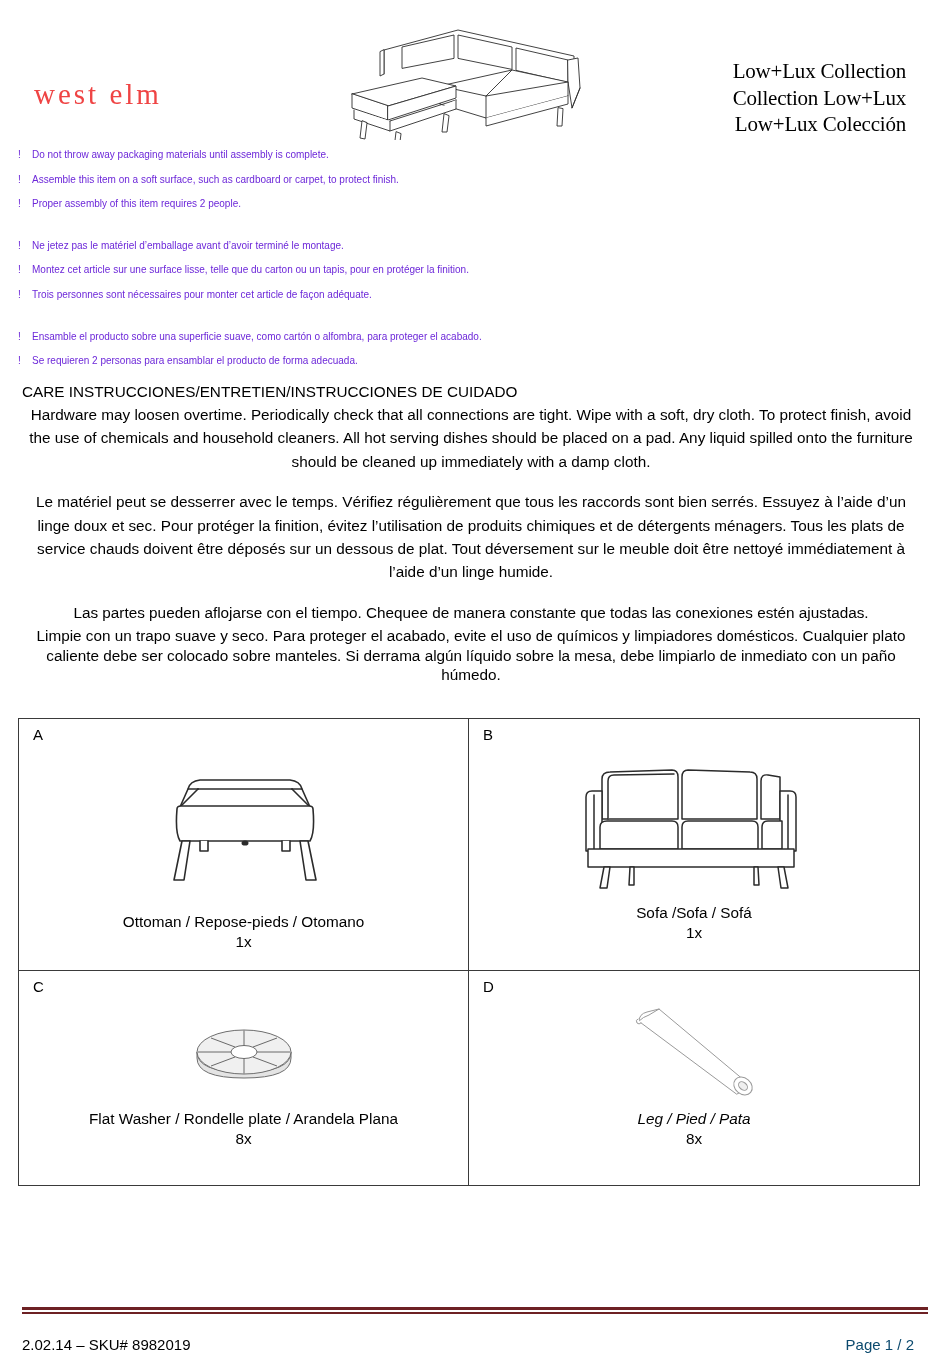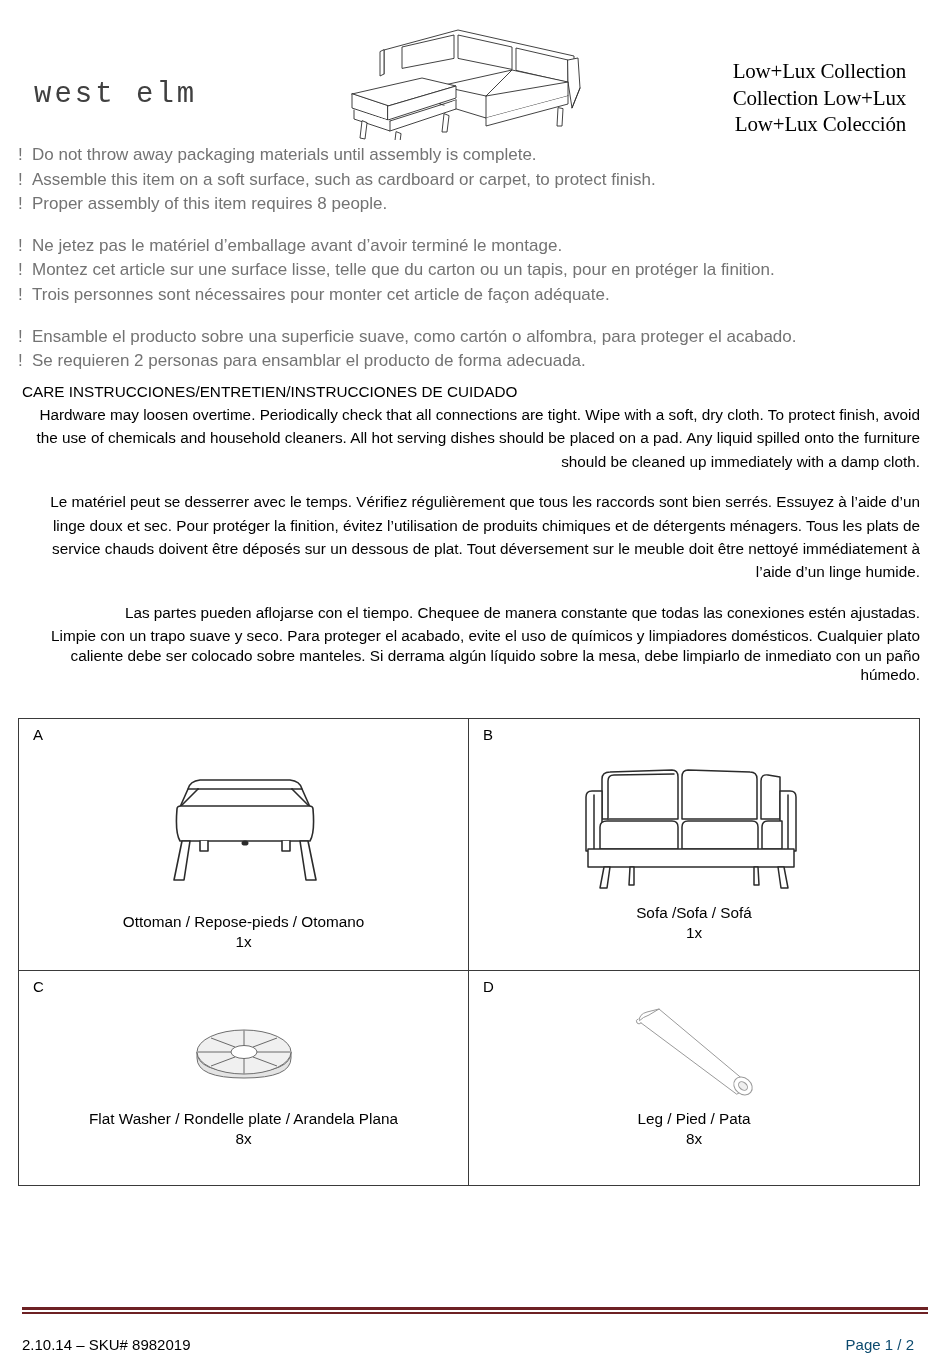--- a/index.html
+++ b/index.html
@@ -20,25 +20,25 @@
   .header {
     position: absolute;
     left: 0; top: 0;
     width: 950px;
     height: 140px;
   }
   .brand-logo {
     position: absolute;
     left: 34px;
     top: 78px;
-    font-family: Liberation Mono, monospace;
+    font-family: Liberation Serif, serif;
     font-size: 29px;
     font-weight: 400;
     letter-spacing: 3.0px;
-    color: #404040;
+    color: #ef4444;
     white-space: nowrap;
   }
   .header-art {
     position: absolute;
     left: 336px;
     top: 22px;
     width: 250px;
     height: 118px;
   }
   .collection-block {
@@ -56,24 +56,24 @@
   
   .warnings {
     position: absolute;
     left: 18px;
     top: 143px;
     width: 912px;
   }
   .warn-group { margin-bottom: 17px; }
   .warn-group:last-child { margin-bottom: 0; }
   .warn-line {
-    font-size: 17px;
+    font-size: 10px;
     line-height: 24.6px;
     white-space: nowrap;
-    color: #737373;
+    color: #6d28d9;
   }
   .warn-bang {
     display: inline-block;
     width: 14px;
   }
 
   
   .care {
     position: absolute;
     left: 22px;
@@ -81,21 +81,21 @@
     width: 898px;
   }
   .care-heading {
     font-size: 15.3px;
     line-height: 21px;
     margin-bottom: 1px;
   }
   .care-para {
     font-size: 15.3px;
     line-height: 23.4px;
-    text-align: right;
+    text-align: center;
     margin: 0 0 17px 0;
   }
   .care-para.tight { line-height: 19.5px; }
   .care-para.gap-top { margin-top: 4px; }
 
   
   .parts-table {
     position: absolute;
     left: 18px;
     top: 718px;
@@ -154,21 +154,21 @@
 
   #cell-b .cell-art   { top: 38px; height: 132px; }
   #cell-b .cell-caption { top: 183px; }
   #cell-b .cell-qty     { top: 205px; }
 
   #cell-c .cell-art   { top: 32px; height: 100px; }
   #cell-c .cell-caption { top: 137px; }
   #cell-c .cell-qty     { top: 159px; }
 
   #cell-d .cell-art   { top: 26px; height: 110px; }
-  #cell-d .cell-caption { top: 137px; }
+  #cell-d .cell-caption { top: 137px; font-style: italic; }
   #cell-d .cell-qty     { top: 159px; }
 
   
   .footer-rule {
     position: absolute;
     left: 22px;
     top: 1307px;
     width: 906px;
     height: 8px;
   }
@@ -263,21 +263,21 @@
     <div>Collection Low+Lux</div>
     <div>Low+Lux Colección</div>
   </div>
 </div>
 
 <div class="warnings">
 
   <div class="warn-group">
     <div class="warn-line"><span class="warn-bang">!</span><span>Do not throw away packaging materials until assembly is complete.</span></div>
     <div class="warn-line"><span class="warn-bang">!</span><span>Assemble this item on a soft surface, such as cardboard or carpet, to protect finish.</span></div>
-    <div class="warn-line"><span class="warn-bang">!</span><span>Proper assembly of this item requires 8 people.</span></div>
+    <div class="warn-line"><span class="warn-bang">!</span><span>Proper assembly of this item requires 2 people.</span></div>
   </div>
 
   <div class="warn-group">
     <div class="warn-line"><span class="warn-bang">!</span><span>Ne jetez pas le matériel d’emballage avant d’avoir terminé le montage.</span></div>
     <div class="warn-line"><span class="warn-bang">!</span><span>Montez cet article sur une surface lisse, telle que du carton ou un tapis, pour en protéger la finition.</span></div>
     <div class="warn-line"><span class="warn-bang">!</span><span>Trois personnes sont nécessaires pour monter cet article de façon adéquate.</span></div>
   </div>
 
   <div class="warn-group">
     <div class="warn-line"><span class="warn-bang">!</span><span>Ensamble el producto sobre una superficie suave, como cartón o alfombra, para proteger el acabado.</span></div>
@@ -403,14 +403,14 @@
     <div class="cell-caption">Leg / Pied /  Pata</div>
     <div class="cell-qty">8x</div>
   </div>
 </div>
 
 <div class="footer-rule">
   <div class="rule-thick"></div>
   <div class="rule-gap"></div>
   <div class="rule-thin"></div>
 </div>
-<div class="footer-left">2.10.14 – SKU# 8982019</div>
+<div class="footer-left">2.02.14 – SKU# 8982019</div>
 <div class="footer-right">Page 1 / 2</div>
 
 </body></html>

